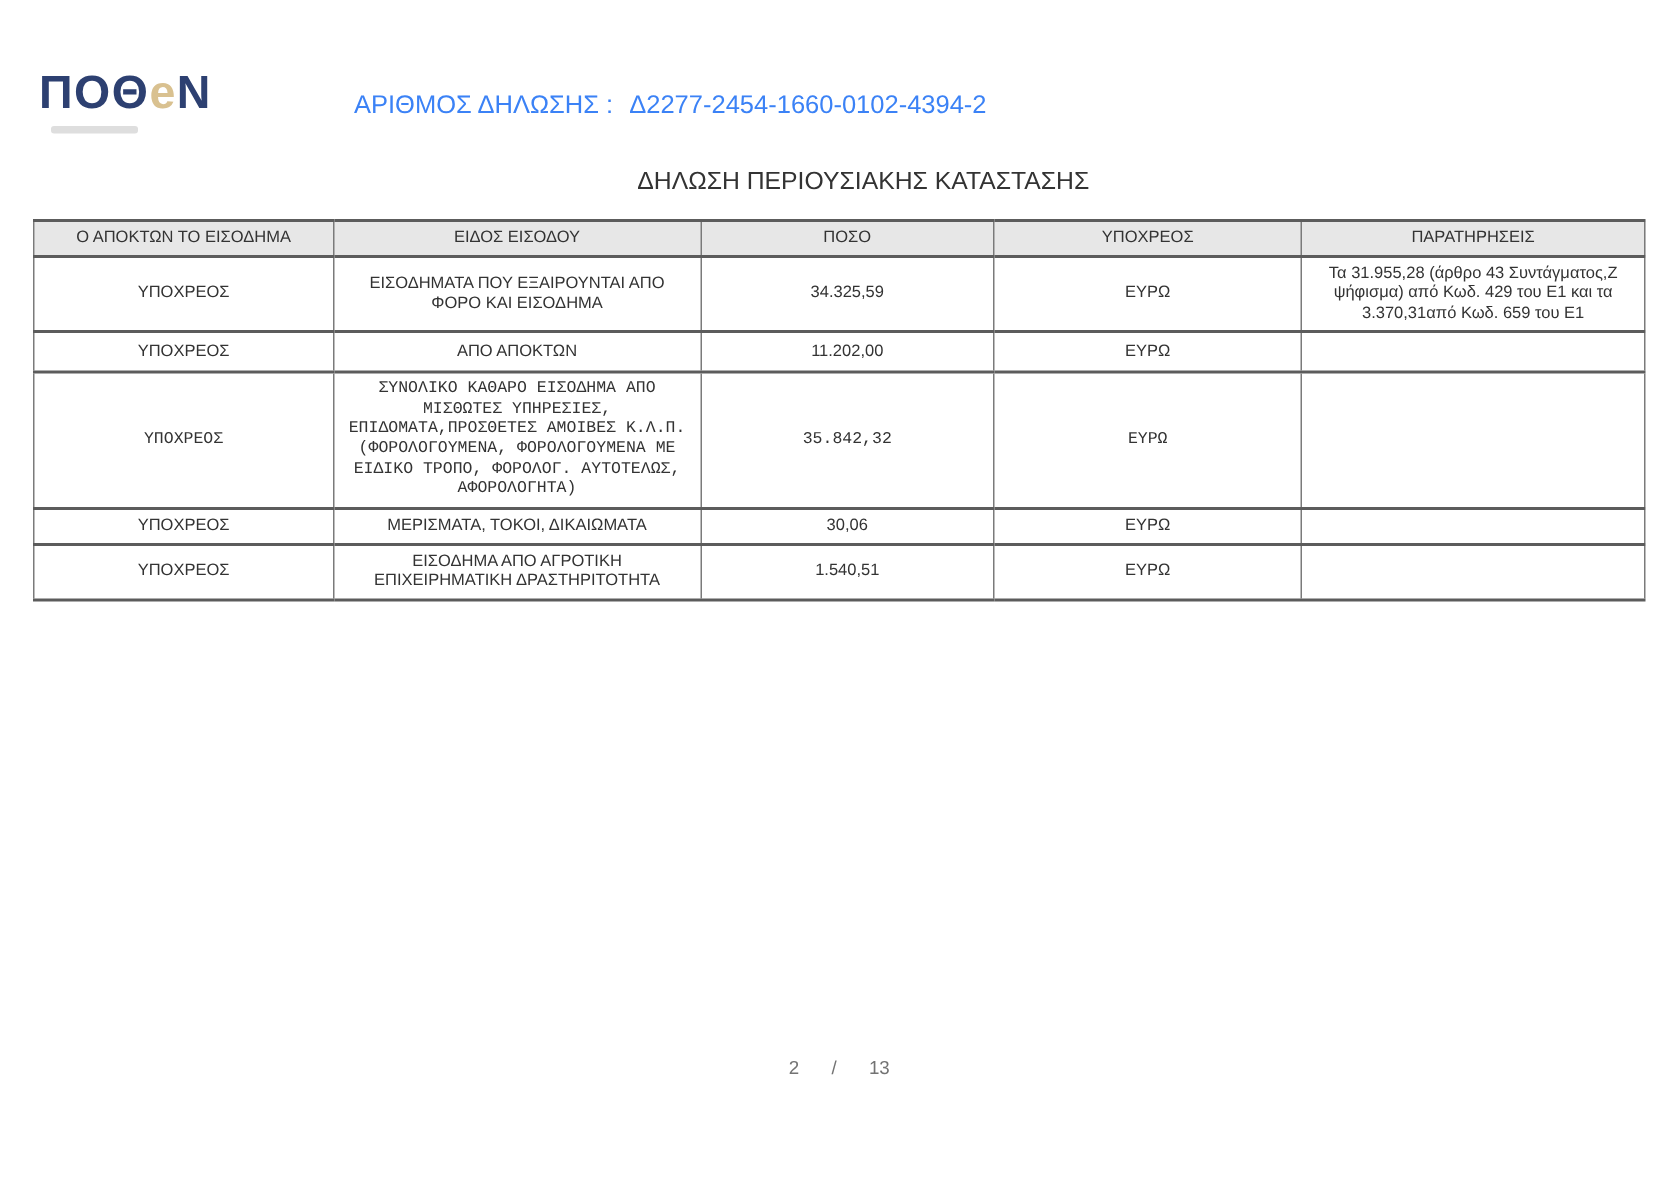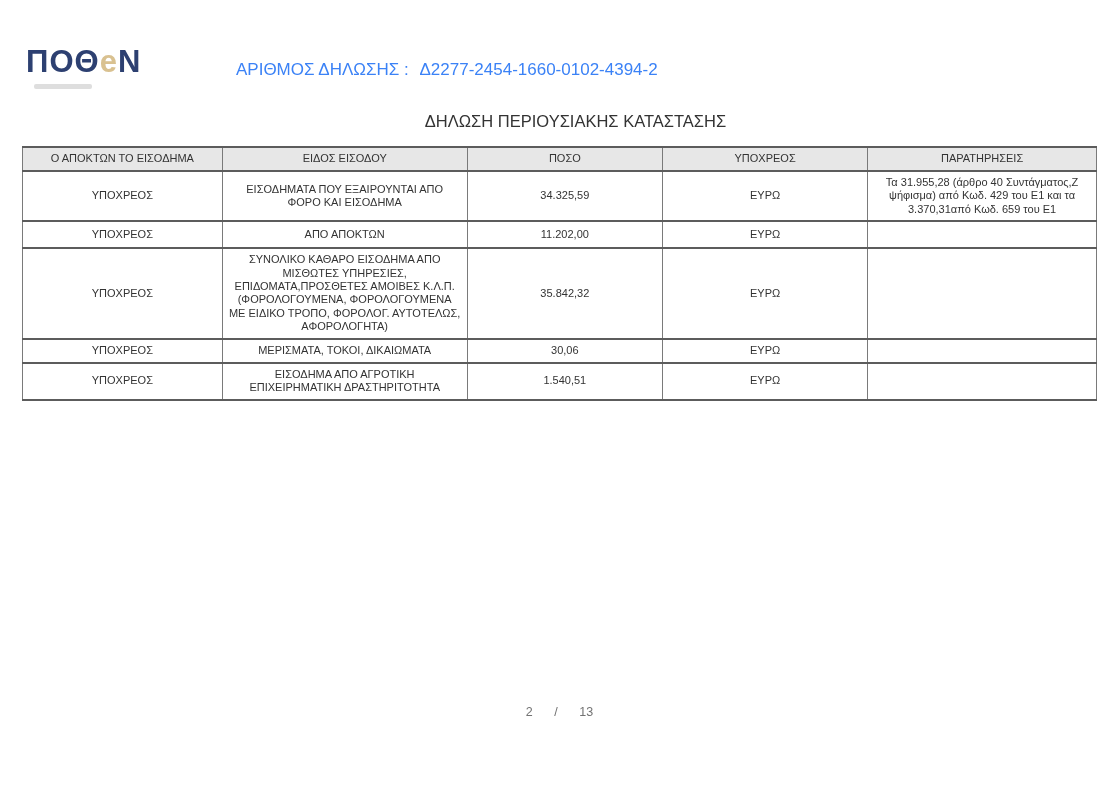--- a/index.html
+++ b/index.html
@@ -26,21 +26,21 @@
     border-left:1px solid #7a7a7a;border-right:1px solid #7a7a7a;
     border-top:2px solid #5c5c5c;border-bottom:2px solid #5c5c5c;
     text-align:center;vertical-align:middle;
     padding:4px 6px;font-size:11px;line-height:1.22;color:#333;
     word-wrap:break-word;
   }
   table.income th{background:#e7e7e7;font-weight:normal;height:14px;}
   td.remarks{font-size:8px;line-height:1.3;color:#444;padding:2px 4px;}
   tr.row-1 td{height:26px;}
   tr.row-2 td{height:17px;}
-  tr.row-3 td{height:60px;}
+  tr.row-3 td{height:60px;font-family:Liberation Mono, monospace;}
   tr.row-4 td{height:14px;}
   tr.row-5 td{height:27px;}
 
   
   .footer{position:absolute;top:705px;left:0;width:100%;text-align:center;font-size:12.5px;color:#737373;}
   .footer span{display:inline-block;margin:0 9px;}
 </style>
 </head>
 <body>
 
@@ -74,21 +74,21 @@
         <th>ΥΠΟΧΡΕΟΣ</th>
         <th>ΠΑΡΑΤΗΡΗΣΕΙΣ</th>
       </tr>
     </thead>
     <tbody>
       <tr class="row-1">
         <td>ΥΠΟΧΡΕΟΣ</td>
         <td>ΕΙΣΟΔΗΜΑΤΑ ΠΟΥ ΕΞΑΙΡΟΥΝΤΑΙ ΑΠΟ ΦΟΡΟ ΚΑΙ ΕΙΣΟΔΗΜΑ</td>
         <td>34.325,59</td>
         <td>ΕΥΡΩ</td>
-        <td class="remarks">Τα 31.955,28 (άρθρο 40 Συντάγματος,Ζ ψήφισμα) από Κωδ. 429 του Ε1 και τα 3.370,31από Κωδ. 659 του Ε1</td>
+        <td class="remarks">Τα 31.955,28 (άρθρο 43 Συντάγματος,Ζ ψήφισμα) από Κωδ. 429 του Ε1 και τα 3.370,31από Κωδ. 659 του Ε1</td>
       </tr>
       <tr class="row-2">
         <td>ΥΠΟΧΡΕΟΣ</td>
         <td>ΑΠΟ ΑΠΟΚΤΩΝ</td>
         <td>11.202,00</td>
         <td>ΕΥΡΩ</td>
         <td class="remarks"></td>
       </tr>
       <tr class="row-3">
         <td>ΥΠΟΧΡΕΟΣ</td>

